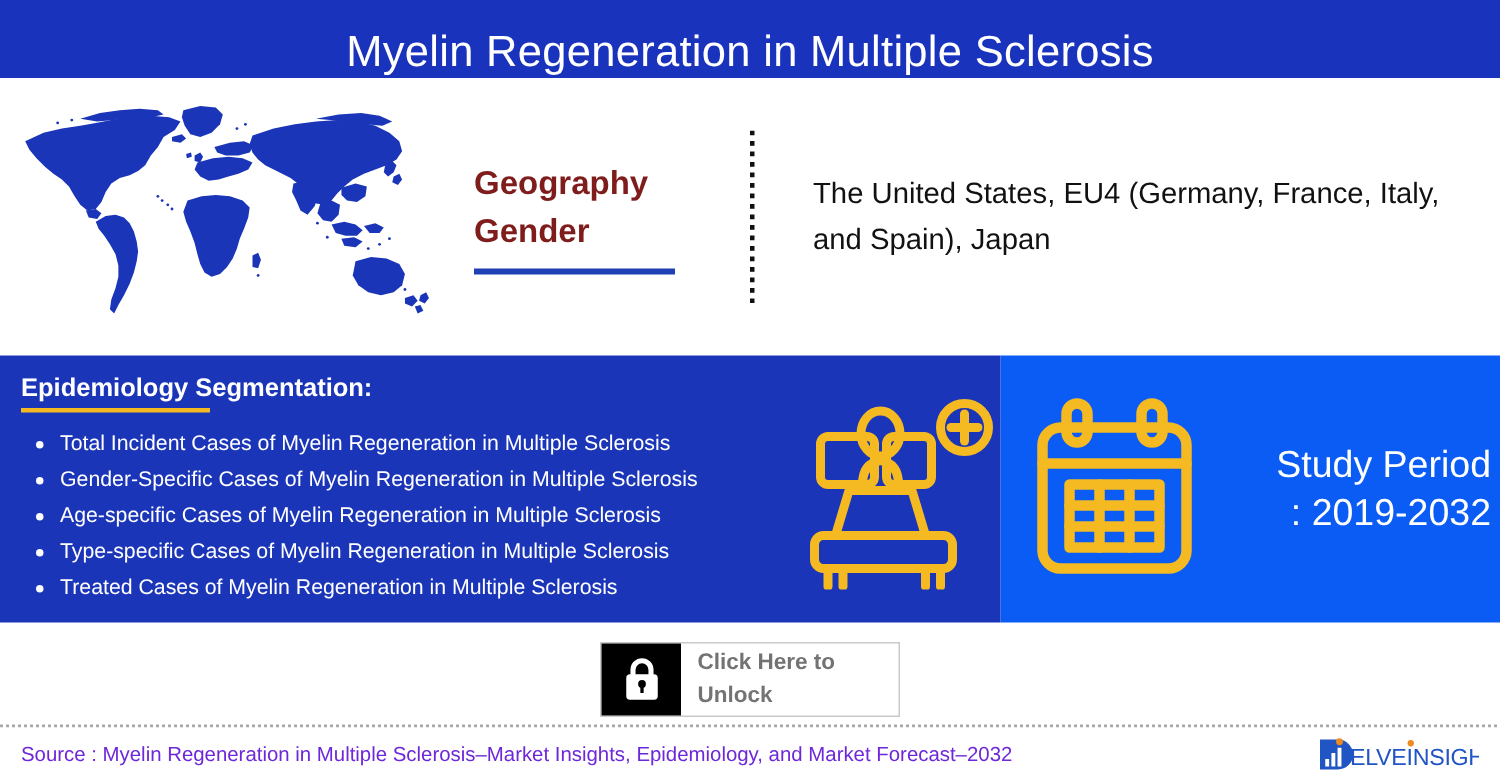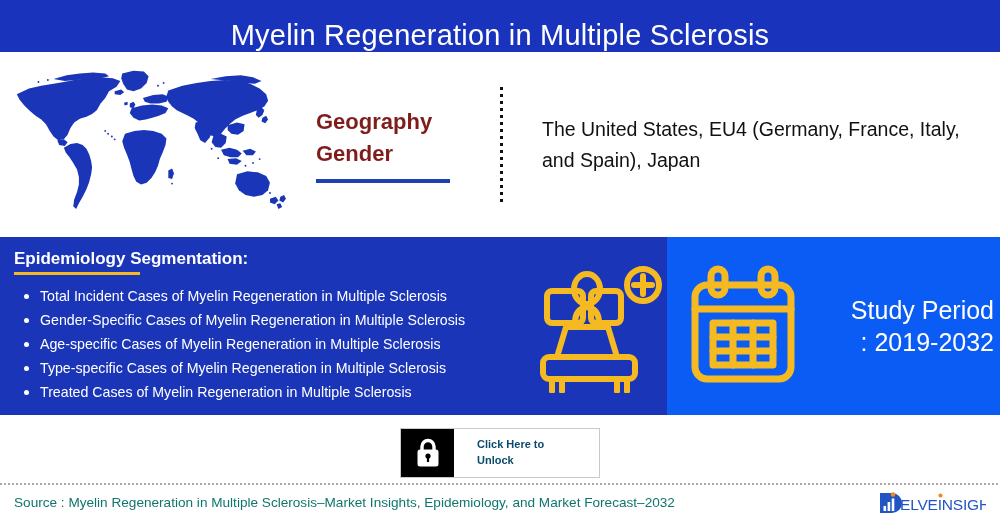--- a/index.html
+++ b/index.html
@@ -191,23 +191,23 @@
     background: #000000;
     display: flex;
     align-items: center;
     justify-content: center;
   }
   .unlock-icon-box svg { display: block; }
   .unlock-text {
     flex: 1;
     display: flex;
     align-items: center;
-    padding-left: 23px;
-    color: #0c4a6e;
-    font-size: 11px;
+    padding-left: 11px;
+    color: #737373;
+    font-size: 15px;
     font-weight: 700;
     line-height: 1.45;
   }
 
   
   .footer-divider {
     position: absolute;
     left: 0; top: 483px;
     width: 1000px; height: 2px;
     background-image: linear-gradient(to right, #a8a8a8 0 2px, rgba(0,0,0,0) 2px 4px);
@@ -218,21 +218,21 @@
     position: absolute;
     left: 0; top: 485px;
     width: 1000px; height: 35px;
     display: flex;
     align-items: center;
     background: #ffffff;
   }
   .footer-source {
     flex: 1;
     padding-left: 14px;
-    color: #0f766e;
+    color: #6d28d9;
     font-size: 13.6px;
     white-space: nowrap;
   }
   .logo {
     flex: none;
     display: flex;
     align-items: center;
     padding-right: 14px;
   }
   .logo svg { display: block; }

